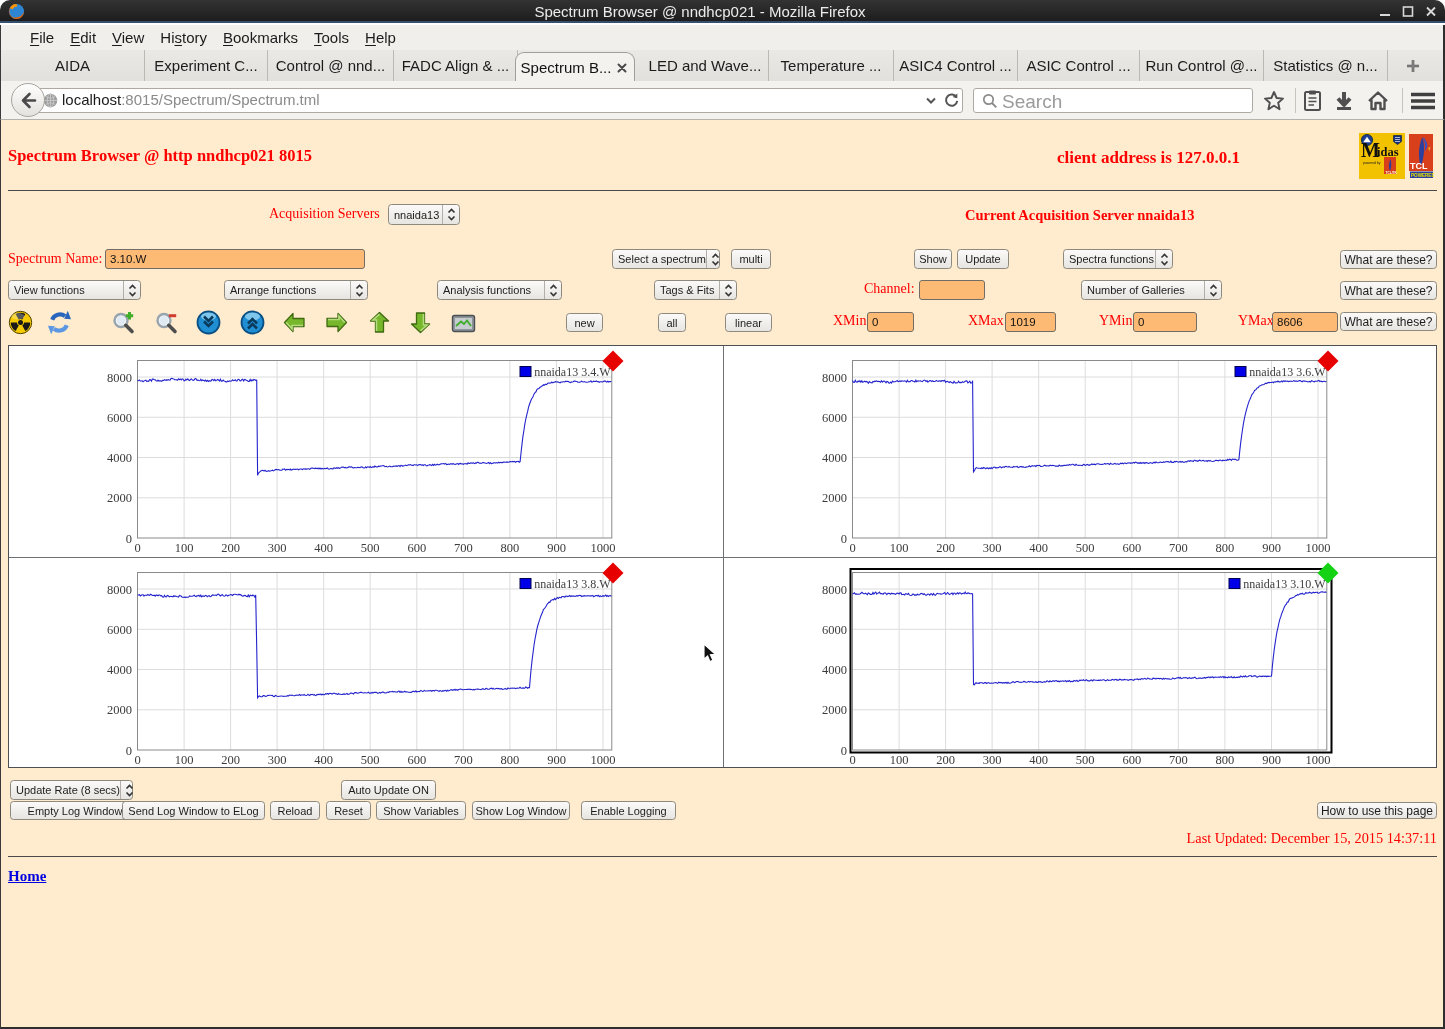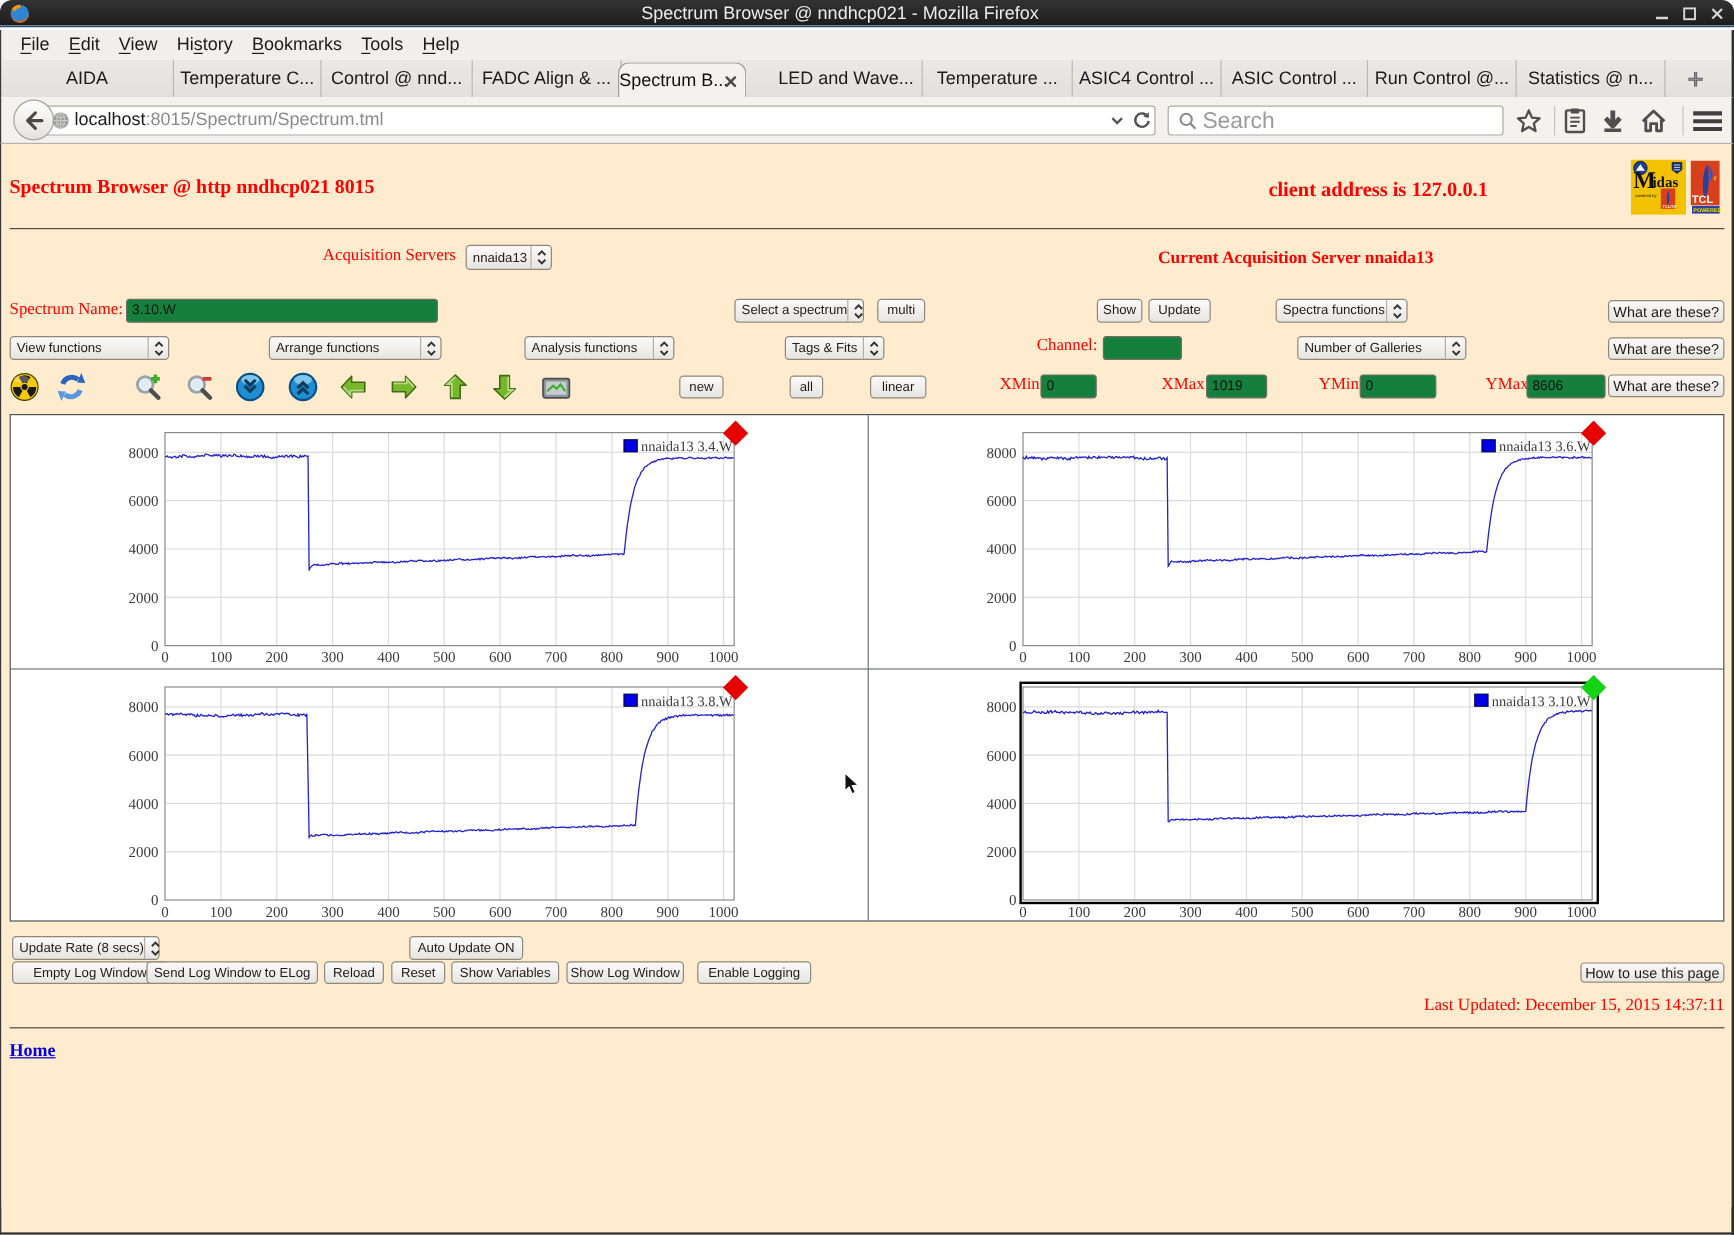--- a/index.html
+++ b/index.html
@@ -3,41 +3,41 @@
 <style>
 *{box-sizing:border-box;margin:0;padding:0}
 html,body{width:1445px;height:1029px;background:#fff;overflow:hidden}
 body{position:relative;font-family:"Liberation Sans",sans-serif}
 .abs{position:absolute}
 #titlebar{left:0;top:0;width:1445px;height:23px;background:linear-gradient(#333333,#1d1d1d);border-radius:10px 10px 0 0;border-bottom:2px solid #34506e}
 #title{width:1400px;text-align:center;color:#ebebeb;font-weight:normal;font-size:15px;line-height:23px}
 .winbtn{color:#d8d8d8;font-size:13px;line-height:23px;font-weight:bold}
 #menubar{left:0;top:25px;width:1445px;height:25px;background:#f0efec;border-left:1px solid #3a3a3a;border-right:2px solid #2e2e2e}
 .menuitem{display:inline-block;font-size:15px;color:#1b1b1b;line-height:25px;padding:0 8px}
-.menuitem:first-child{margin-left:8px}
+.menuitem:first-child{margin-left:21px}
 .mu{text-decoration:underline;text-underline-offset:2px}
 #tabbar{left:0;top:50px;width:1445px;height:31px;background:linear-gradient(#ebe9e6,#e2e0dc);border-left:1px solid #3a3a3a;border-right:2px solid #2e2e2e}
 .tab{position:absolute;top:0;height:31px;font-size:15px;color:#1b1b1b;line-height:32px;text-align:center;border-right:1px solid #bcb8b2;overflow:hidden;white-space:nowrap}
 .tabactive{position:absolute;top:2px;height:29px;background:#f3f2ef;border:1px solid #a29e97;border-bottom:none;border-radius:9px 9px 0 0;font-size:15px;color:#111;line-height:30px;text-align:center;white-space:nowrap;z-index:2}
 #navbar{left:0;top:81px;width:1445px;height:39px;background:#f3f2ef;border-bottom:1px solid #b6b2ac;border-left:1px solid #3a3a3a;border-right:2px solid #2e2e2e}
 #backbtn{left:11px;top:83px;width:34px;height:34px;border-radius:50%;background:linear-gradient(#fdfdfd,#e4e2de);border:1px solid #a9a49d;z-index:3}
 #urlbar{left:28px;top:88px;width:935px;height:25px;background:#fff;border:1px solid #aeaaa3;border-radius:3px}
 #urltext{left:62px;top:91px;font-size:15px;color:#8a8a8a}
 #urltext b{color:#1a1a1a;font-weight:normal}
 #searchbox{left:973px;top:88px;width:280px;height:25px;background:#fff;border:1px solid #aeaaa3;border-radius:3px}
 #searchtext{left:1002px;top:91px;font-size:19px;color:#9b9b9b}
 .navsep{top:88px;width:1px;height:25px;background:#c8c5bf}
 #content{left:0;top:120px;width:1445px;height:909px;background:#ffebcd;border-left:1px solid #3a3a3a;border-right:2px solid #2e2e2e}
 .rtext{font-family:"Liberation Serif",serif;color:#fe0000;font-size:14px;white-space:nowrap}
 .rbold{font-family:"Liberation Serif",serif;color:#fe0000;font-weight:bold;white-space:nowrap}
 .hr{height:1px;background:#4a4a4a}
 .gbtn{display:flex;align-items:center;justify-content:center;background:linear-gradient(#fbfaf9,#e7e5e1);border:1px solid #8d897f;border-radius:3.5px;font-size:11px;color:#1c1c1c;white-space:nowrap}
 .gsel{display:flex;align-items:center;background:linear-gradient(#fbfaf9,#e7e5e1);border:1px solid #8d897f;border-radius:3.5px;font-size:11px;color:#1c1c1c;white-space:nowrap;padding-left:5px}
 .gsel .sp{margin-left:auto;align-self:stretch;display:flex;align-items:center;border-left:1px solid #b3afa8;padding:0 3px 0 4px}
-.ginput{background:#15803d;border:1px solid #716d66;border-radius:3px;font-size:11.5px;color:#111;padding:2px 0 0 4px;line-height:15px}
+.ginput{background:#fdba74;border:1px solid #716d66;border-radius:3px;font-size:11.5px;color:#111;padding:2px 0 0 4px;line-height:15px}
 #grid{left:8px;top:345px;width:1429px;height:423px;background:#fff;border:1px solid #4e5154}
 #home{font-family:"Liberation Serif",serif;font-weight:bold;font-size:15px;color:#0000e0;text-decoration:underline}
 #frame{left:0;top:1006px;width:1445px;height:23px;border-left:1px solid #3a3a3a;border-right:2px solid #2e2e2e;border-bottom:2px solid #2e2e2e;z-index:50}
 </style></head>
 <body>
 
 <div class="abs" id="titlebar">
     <svg class="abs" style="left:8px;top:3px" width="17" height="17" viewBox="0 0 17 17">
       <circle cx="8.5" cy="8.5" r="7.6" fill="#2e86d3"></circle>
       <path d="M8.5 0.9 A7.6 7.6 0 1 0 16.1 8.5 A9 9 0 0 1 8 14.5 A6 6 0 0 1 3.5 4 A7 7 0 0 1 8.5 0.9 Z" fill="#e66000"></path>
@@ -51,30 +51,30 @@
     <span class="abs winbtn" style="left:1402px;top:0"><svg width="12" height="23" viewBox="0 0 12 23">
         <rect x="1.5" y="7" width="9" height="9" fill="none" stroke="#d8d8d8" stroke-width="1.6"></rect>
       </svg></span>
     <span class="abs winbtn" style="left:1425px;top:0"><svg width="12" height="23" viewBox="0 0 12 23">
         <path d="M2 7.5 L10 15.5 M10 7.5 L2 15.5" stroke="#d8d8d8" stroke-width="1.8"></path>
       </svg></span>
   </div>
 <div class="abs" id="menubar"><span class="menuitem"><span class="mu">F</span>ile</span><span class="menuitem"><span class="mu">E</span>dit</span><span class="menuitem"><span class="mu">V</span>iew</span><span class="menuitem">Hi<span class="mu">s</span>tory</span><span class="menuitem"><span class="mu">B</span>ookmarks</span><span class="menuitem"><span class="mu">T</span>ools</span><span class="menuitem"><span class="mu">H</span>elp</span></div>
 <div class="abs" id="tabbar">
     <div class="tab" style="left:0px;width:144px">AIDA</div>
-    <div class="tab" style="left:144px;width:123px">Temperature C...</div>
+    <div class="tab" style="left:144px;width:123px">Experiment C...</div>
     <div class="tab" style="left:267px;width:126px">Control @ nnd...</div>
     <div class="tab" style="left:393px;width:124px">FADC Align &amp; ...</div>
     <div class="tab" style="left:641px;width:127px">LED and Wave...</div>
     <div class="tab" style="left:768px;width:125px">Temperature ...</div>
     <div class="tab" style="left:893px;width:124px">ASIC4 Control ...</div>
     <div class="tab" style="left:1017px;width:122px">ASIC Control ...</div>
     <div class="tab" style="left:1139px;width:124px">Run Control @...</div>
     <div class="tab" style="left:1263px;width:124px">Statistics @ n...</div>
-    <div class="tabactive" style="left:514px;width:107px;padding-right:18px">Spectrum B...<svg style="position:absolute;right:7px;top:10px" width="10" height="10" viewBox="0 0 10 10">
+    <div class="tabactive" style="left:514px;width:120px;padding-right:18px">Spectrum B...<svg style="position:absolute;right:7px;top:10px" width="10" height="10" viewBox="0 0 10 10">
         <path d="M1.5 1.5 L8.5 8.5 M8.5 1.5 L1.5 8.5" stroke="#4a4a4a" stroke-width="2" stroke-linecap="round"></path>
       </svg></div>
     <svg class="abs" style="left:1404px;top:8px" width="16" height="16" viewBox="0 0 16 16">
       <path d="M8 2 V14 M2 8 H14" stroke="#5c5c5c" stroke-width="2.6"></path>
       <path d="M8 2 V14 M2 8 H14" stroke="#8c8c8c" stroke-width="1.2"></path>
     </svg>
   </div>
 <div class="abs" id="navbar"></div>
 <div class="abs" id="urlbar"></div>
 <div class="abs" id="backbtn">

